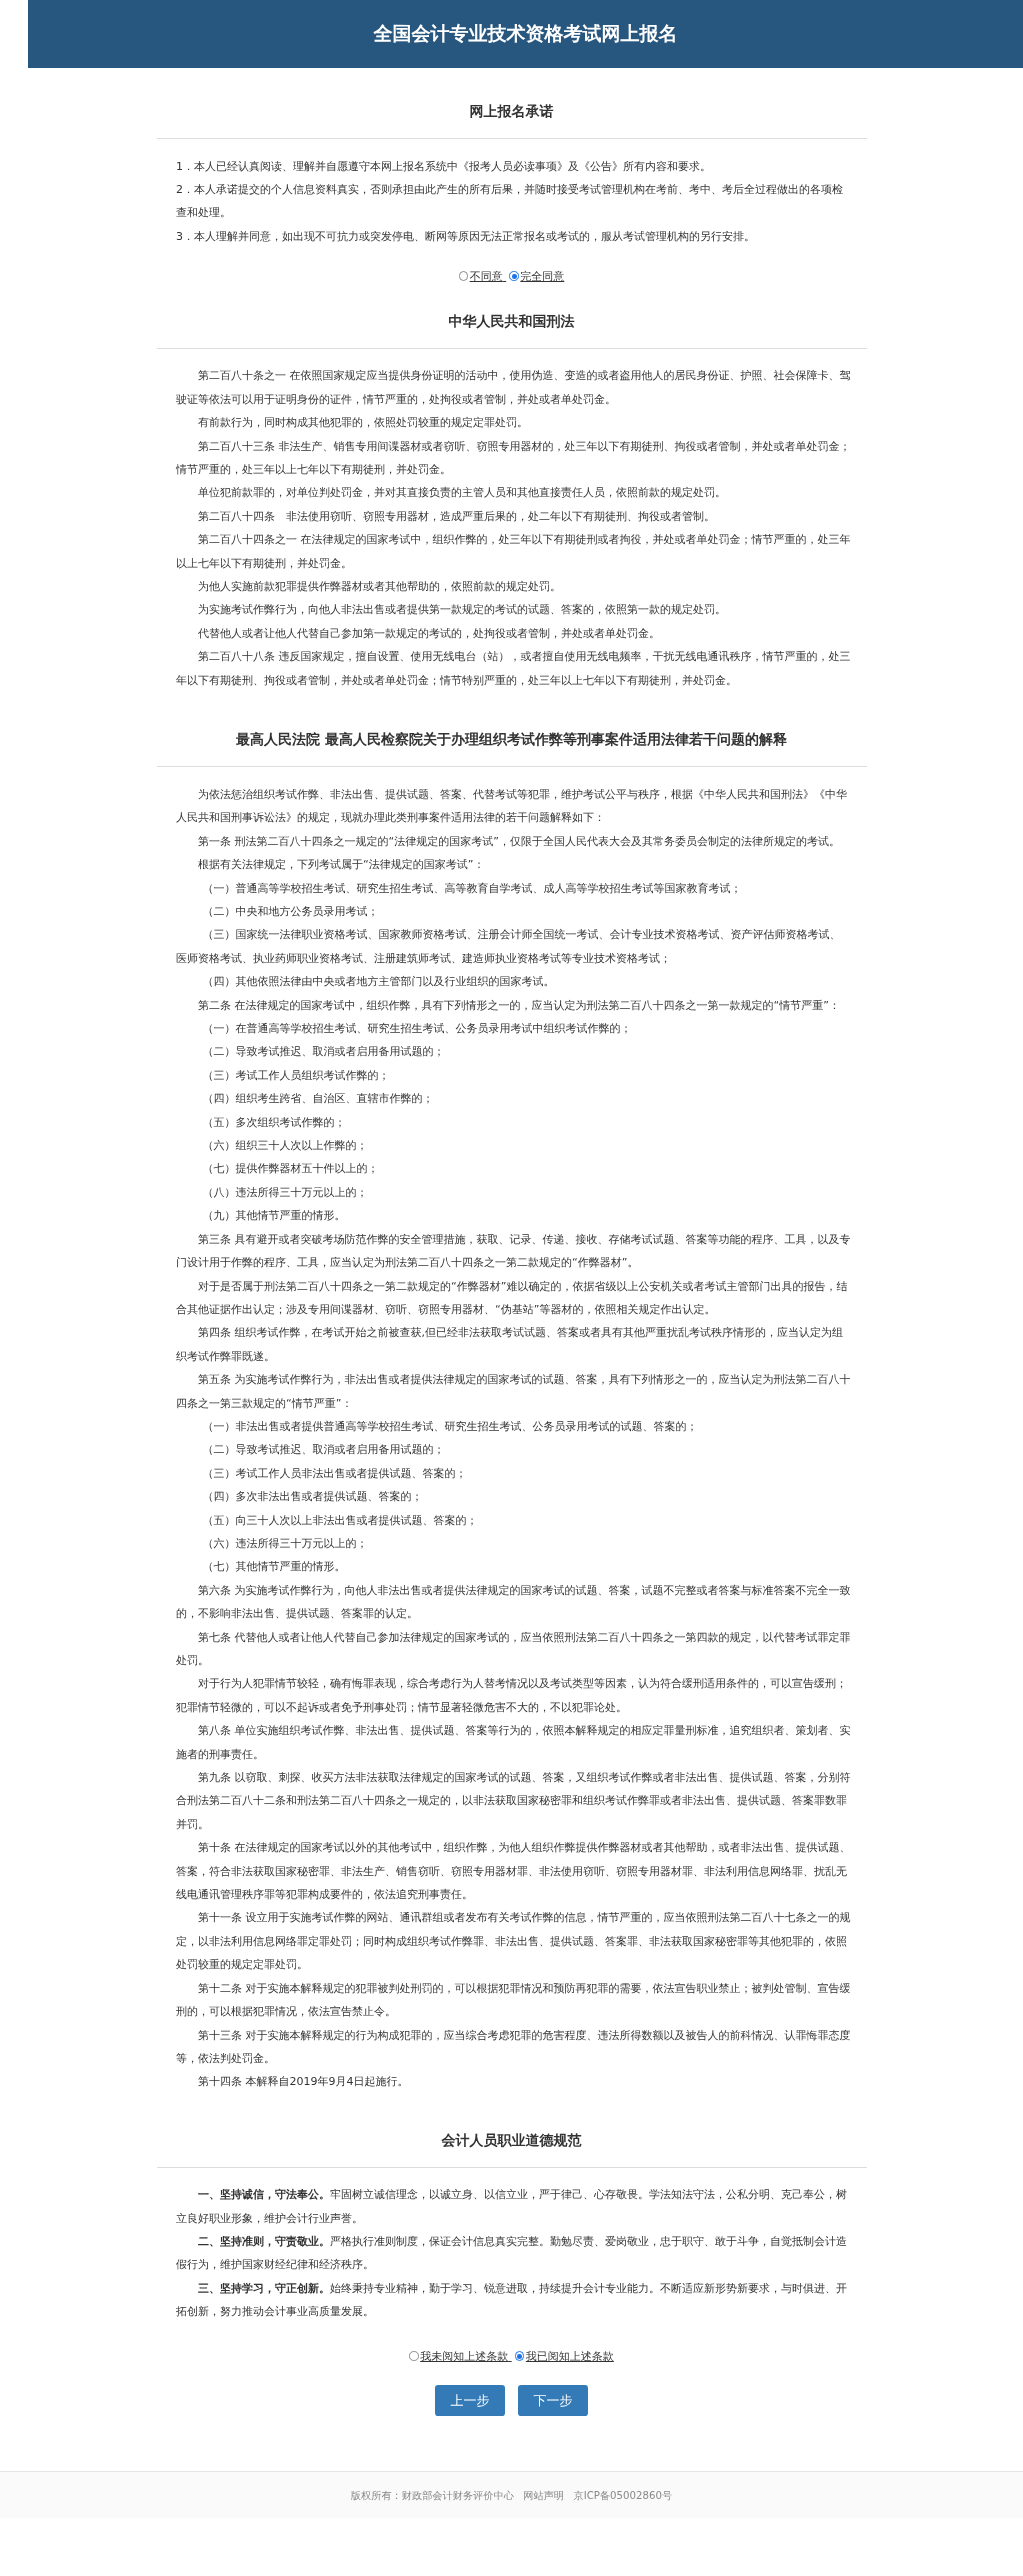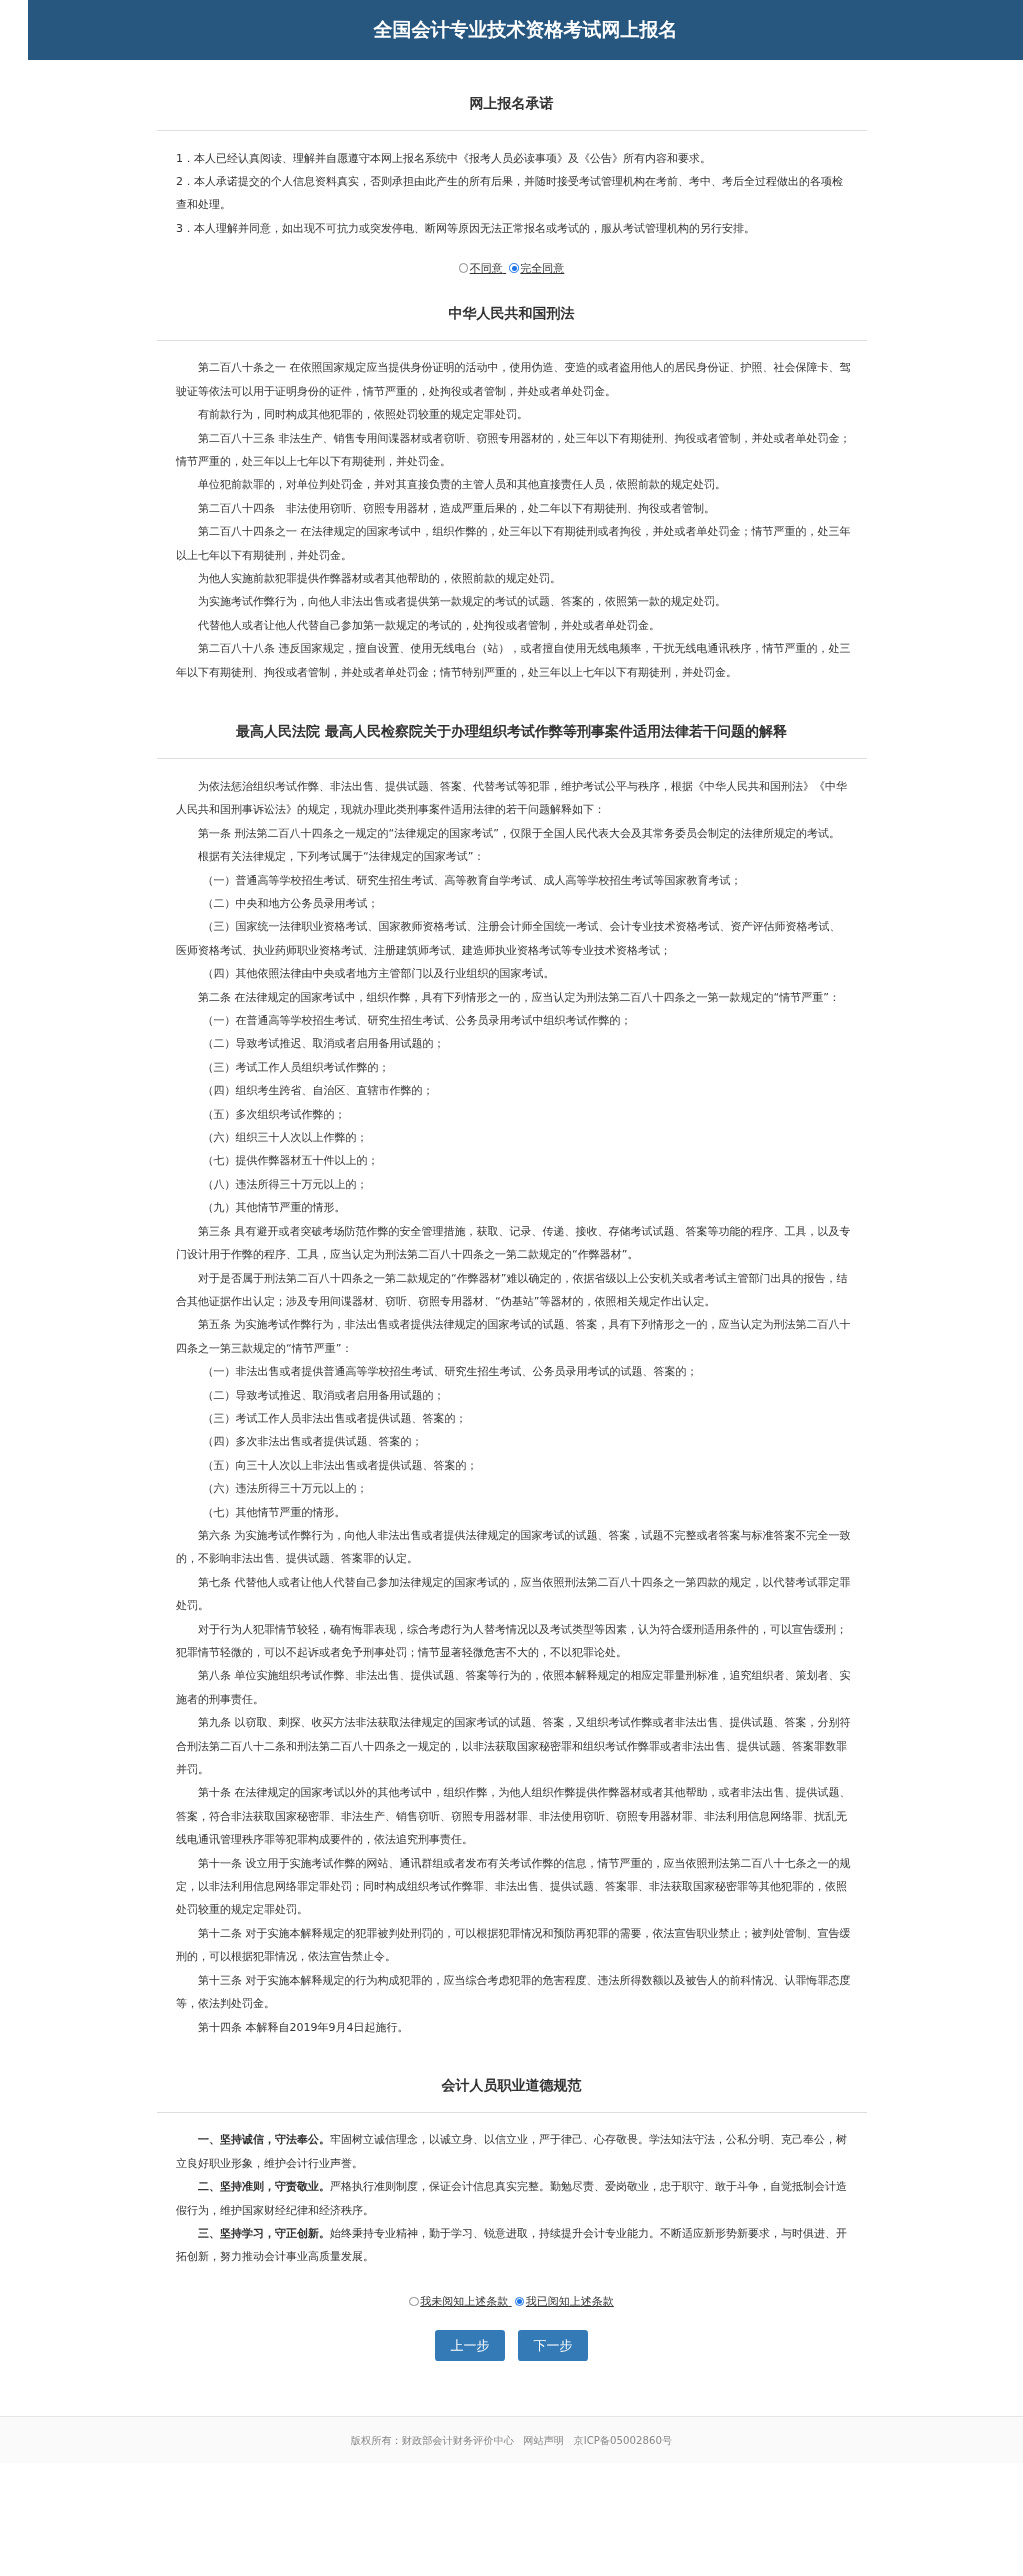--- a/index.html
+++ b/index.html
@@ -3,21 +3,21 @@
 <meta charset="utf-8">
 <style>
   * { box-sizing: border-box; margin: 0; padding: 0; }
   html, body { width: 1023px; background: #ffffff; }
   body {
     font-family: "DejaVu Sans", "Liberation Sans", sans-serif;
     color: #333333;
     font-size: 11px;
   }
   .top-header {
-    height: 60px;
+    height: 68px;
     background: #27567f;
     display: flex;
     align-items: center;
     justify-content: center;
     margin-left: 28px;
   }
   .top-header h1 {
     color: #ffffff;
     font-size: 19px;
     font-weight: bold;
@@ -159,20 +159,21 @@
         <p class="item">（二）导致考试推迟、取消或者启用备用试题的；</p>
         <p class="item">（三）考试工作人员组织考试作弊的；</p>
         <p class="item">（四）组织考生跨省、自治区、直辖市作弊的；</p>
         <p class="item">（五）多次组织考试作弊的；</p>
         <p class="item">（六）组织三十人次以上作弊的；</p>
         <p class="item">（七）提供作弊器材五十件以上的；</p>
         <p class="item">（八）违法所得三十万元以上的；</p>
         <p class="item">（九）其他情节严重的情形。</p>
         <p>第三条 具有避开或者突破考场防范作弊的安全管理措施，获取、记录、传递、接收、存储考试试题、答案等功能的程序、工具，以及专门设计用于作弊的程序、工具，应当认定为刑法第二百八十四条之一第二款规定的“作弊器材”。</p>
         <p>对于是否属于刑法第二百八十四条之一第二款规定的“作弊器材”难以确定的，依据省级以上公安机关或者考试主管部门出具的报告，结合其他证据作出认定；涉及专用间谍器材、窃听、窃照专用器材、“伪基站”等器材的，依照相关规定作出认定。</p>
+        <p>第四条 组织考试作弊，在考试开始之前被查获,但已经非法获取考试试题、答案或者具有其他严重扰乱考试秩序情形的，应当认定为组织考试作弊罪既遂。</p>
         <p>第五条 为实施考试作弊行为，非法出售或者提供法律规定的国家考试的试题、答案，具有下列情形之一的，应当认定为刑法第二百八十四条之一第三款规定的“情节严重”：</p>
         <p class="item">（一）非法出售或者提供普通高等学校招生考试、研究生招生考试、公务员录用考试的试题、答案的；</p>
         <p class="item">（二）导致考试推迟、取消或者启用备用试题的；</p>
         <p class="item">（三）考试工作人员非法出售或者提供试题、答案的；</p>
         <p class="item">（四）多次非法出售或者提供试题、答案的；</p>
         <p class="item">（五）向三十人次以上非法出售或者提供试题、答案的；</p>
         <p class="item">（六）违法所得三十万元以上的；</p>
         <p class="item">（七）其他情节严重的情形。</p>
         <p>第六条 为实施考试作弊行为，向他人非法出售或者提供法律规定的国家考试的试题、答案，试题不完整或者答案与标准答案不完全一致的，不影响非法出售、提供试题、答案罪的认定。</p>
         <p>第七条 代替他人或者让他人代替自己参加法律规定的国家考试的，应当依照刑法第二百八十四条之一第四款的规定，以代替考试罪定罪处罚。</p>

